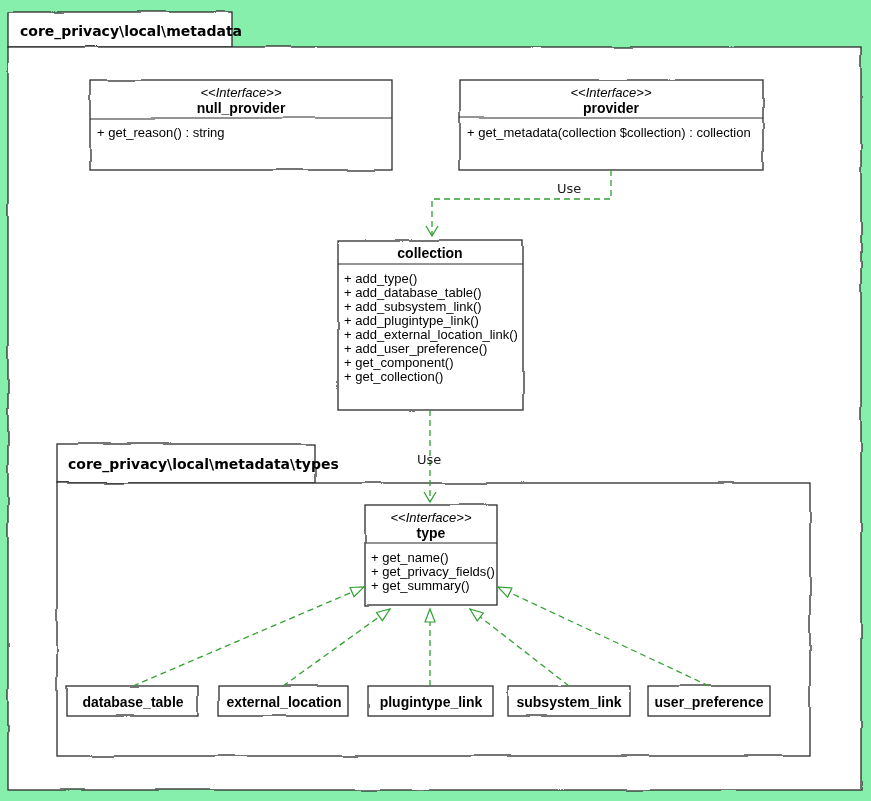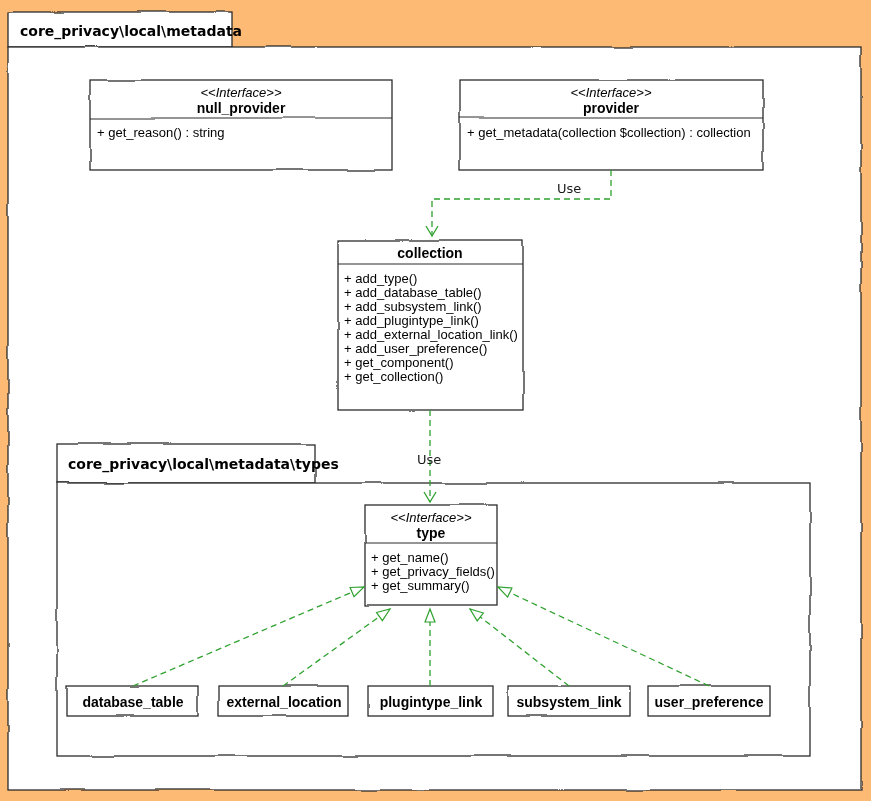--- a/index.html
+++ b/index.html
@@ -1,16 +1,16 @@
 <!DOCTYPE html>
 <html><head>
 <meta charset="utf-8">
 <style>
   html, body { margin: 0; padding: 0; background: #ffffff; }
-  .stage { position: relative; width: 871px; height: 801px; background: #fdba74; }
+  .stage { position: relative; width: 871px; height: 801px; background: #86efac; }
   svg { display: block; }
   .sketch { fill: #ffffff; stroke: #2b2b2b; stroke-width: 1.3; }
   .divider { stroke: #2b2b2b; stroke-width: 1; }
   .dep { fill: none; stroke-width: 1.3; stroke-dasharray: 6 4; }
   text { fill: #000000; }
   .pkg-label { font: bold 14px "DejaVu Sans", sans-serif; }
   .cls-name { font: bold 14px "Liberation Sans", sans-serif; text-anchor: middle; }
   .stereo { font: italic 13px "Liberation Sans", sans-serif; text-anchor: middle; }
   .method { font: 13px "Liberation Sans", sans-serif; }
   .use-label { font: 13px "DejaVu Sans", sans-serif; fill: #1a1a1a; }

